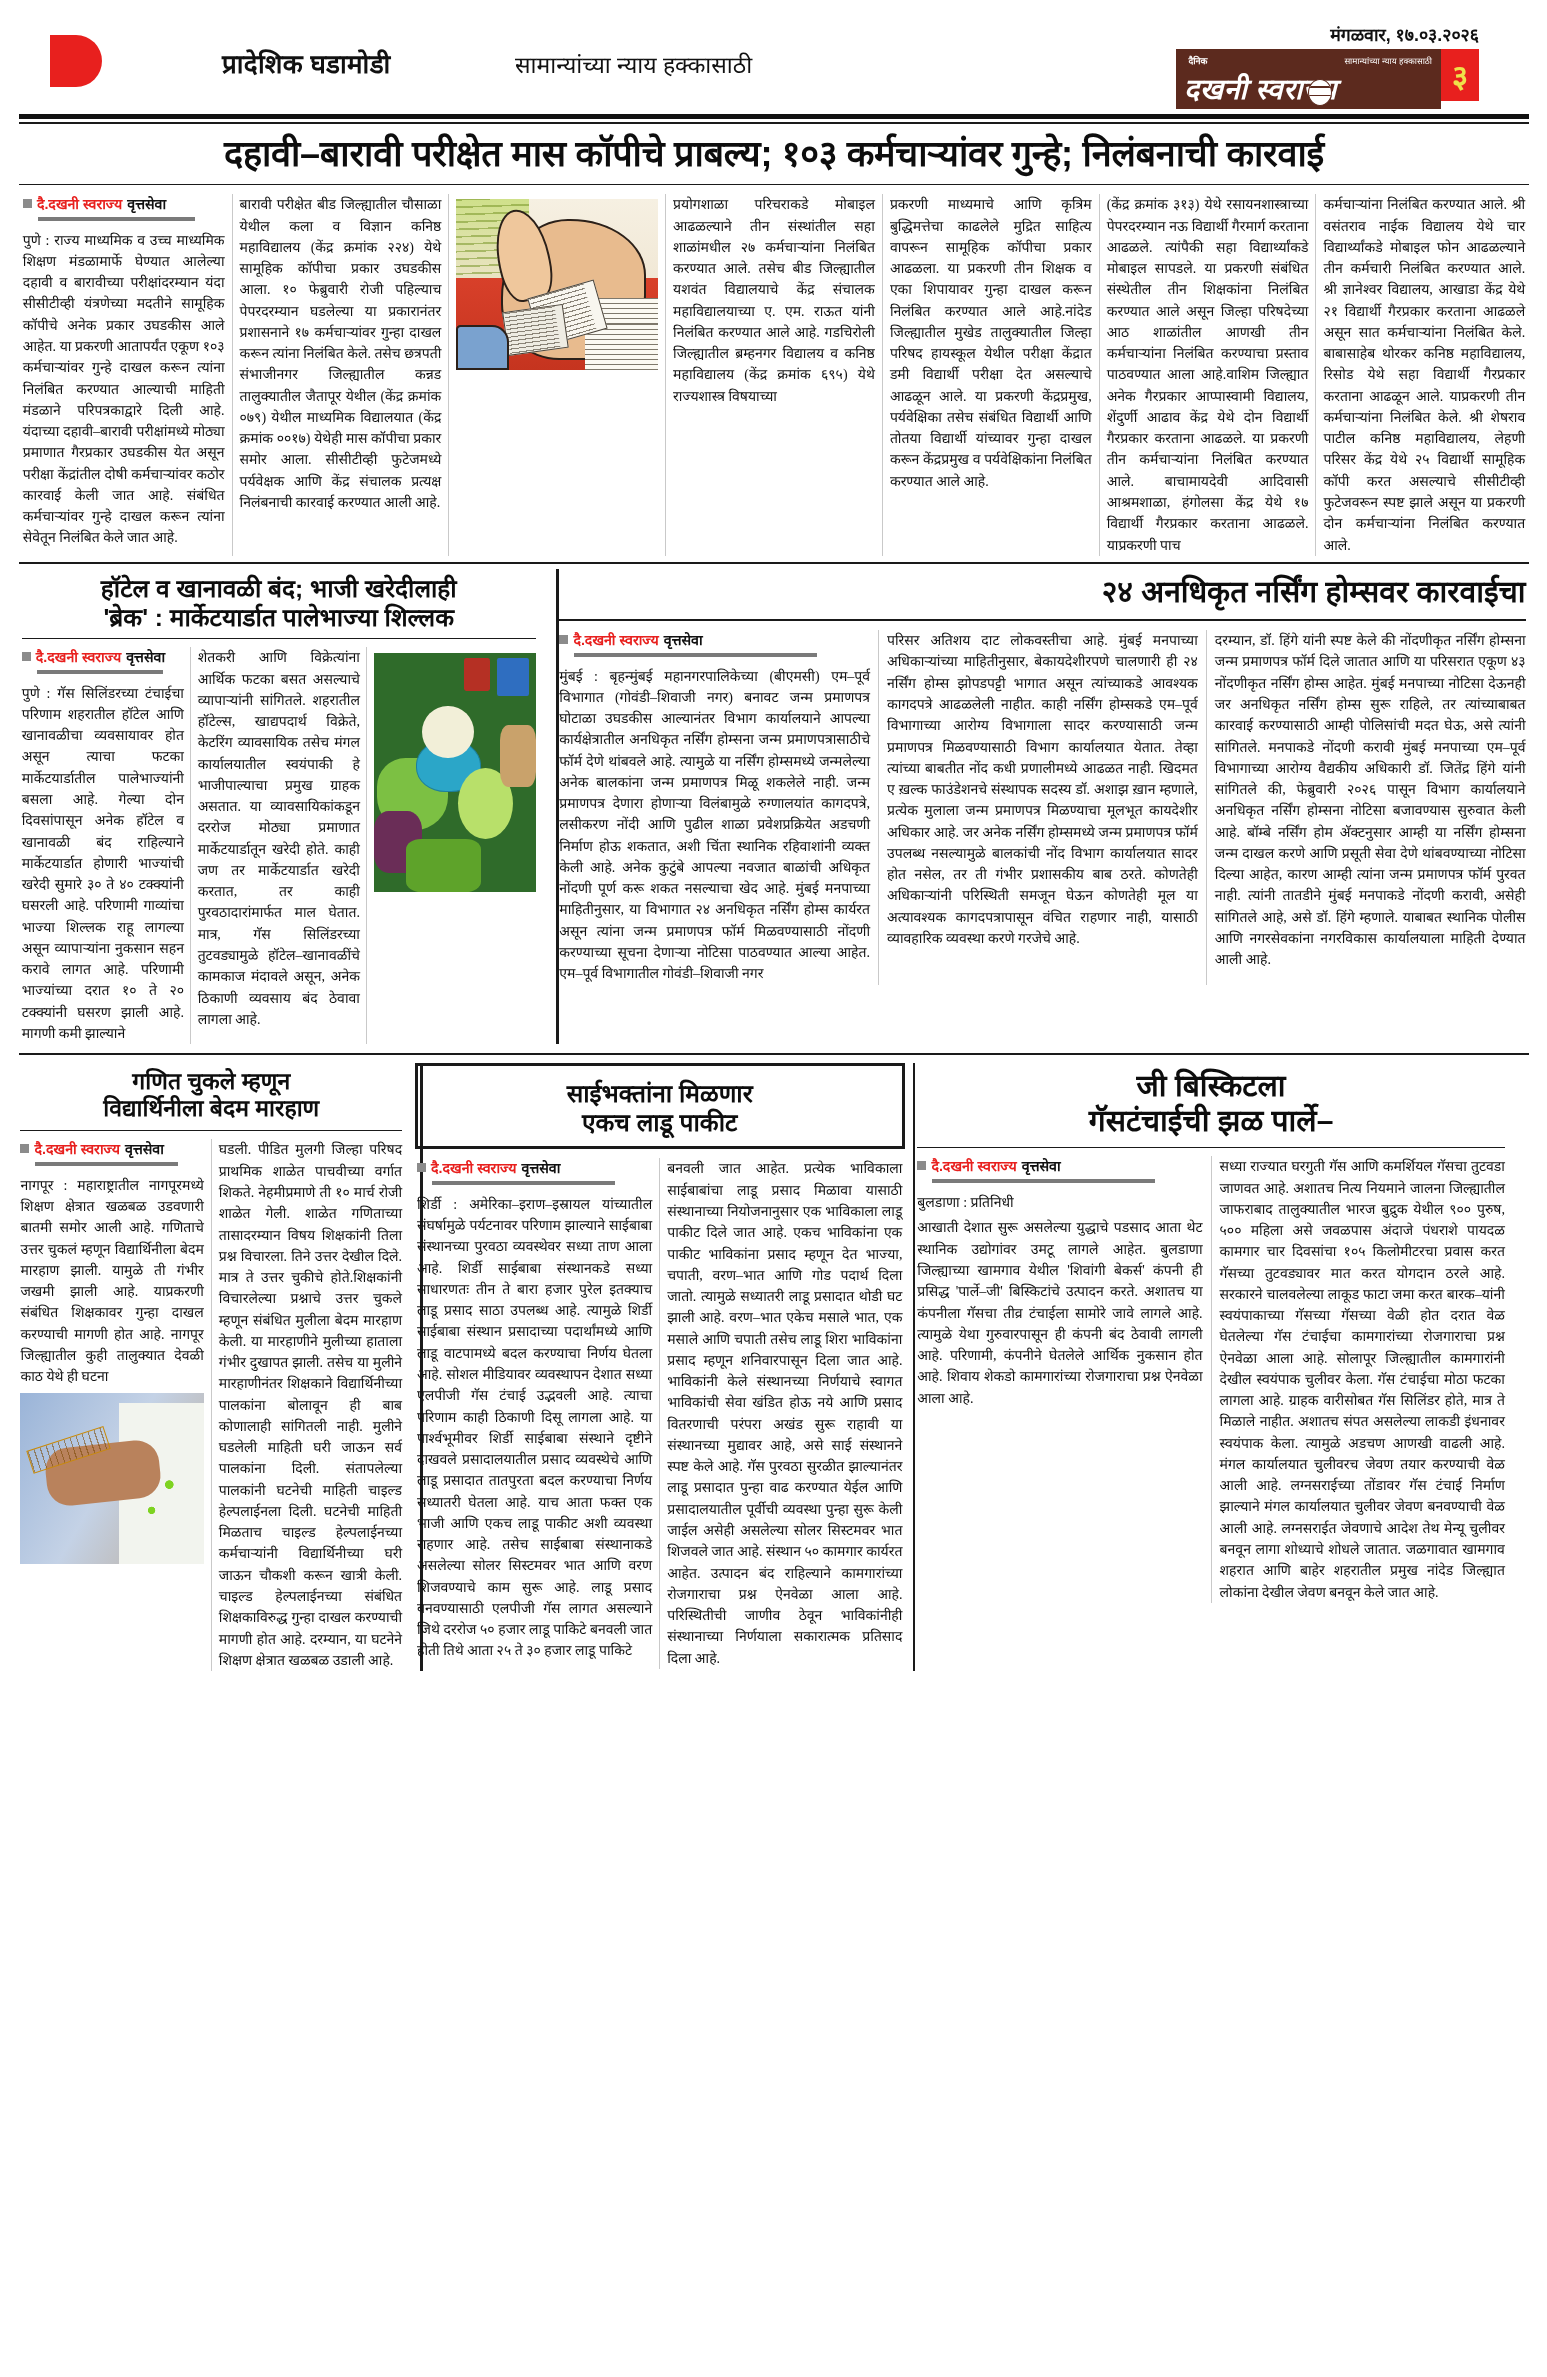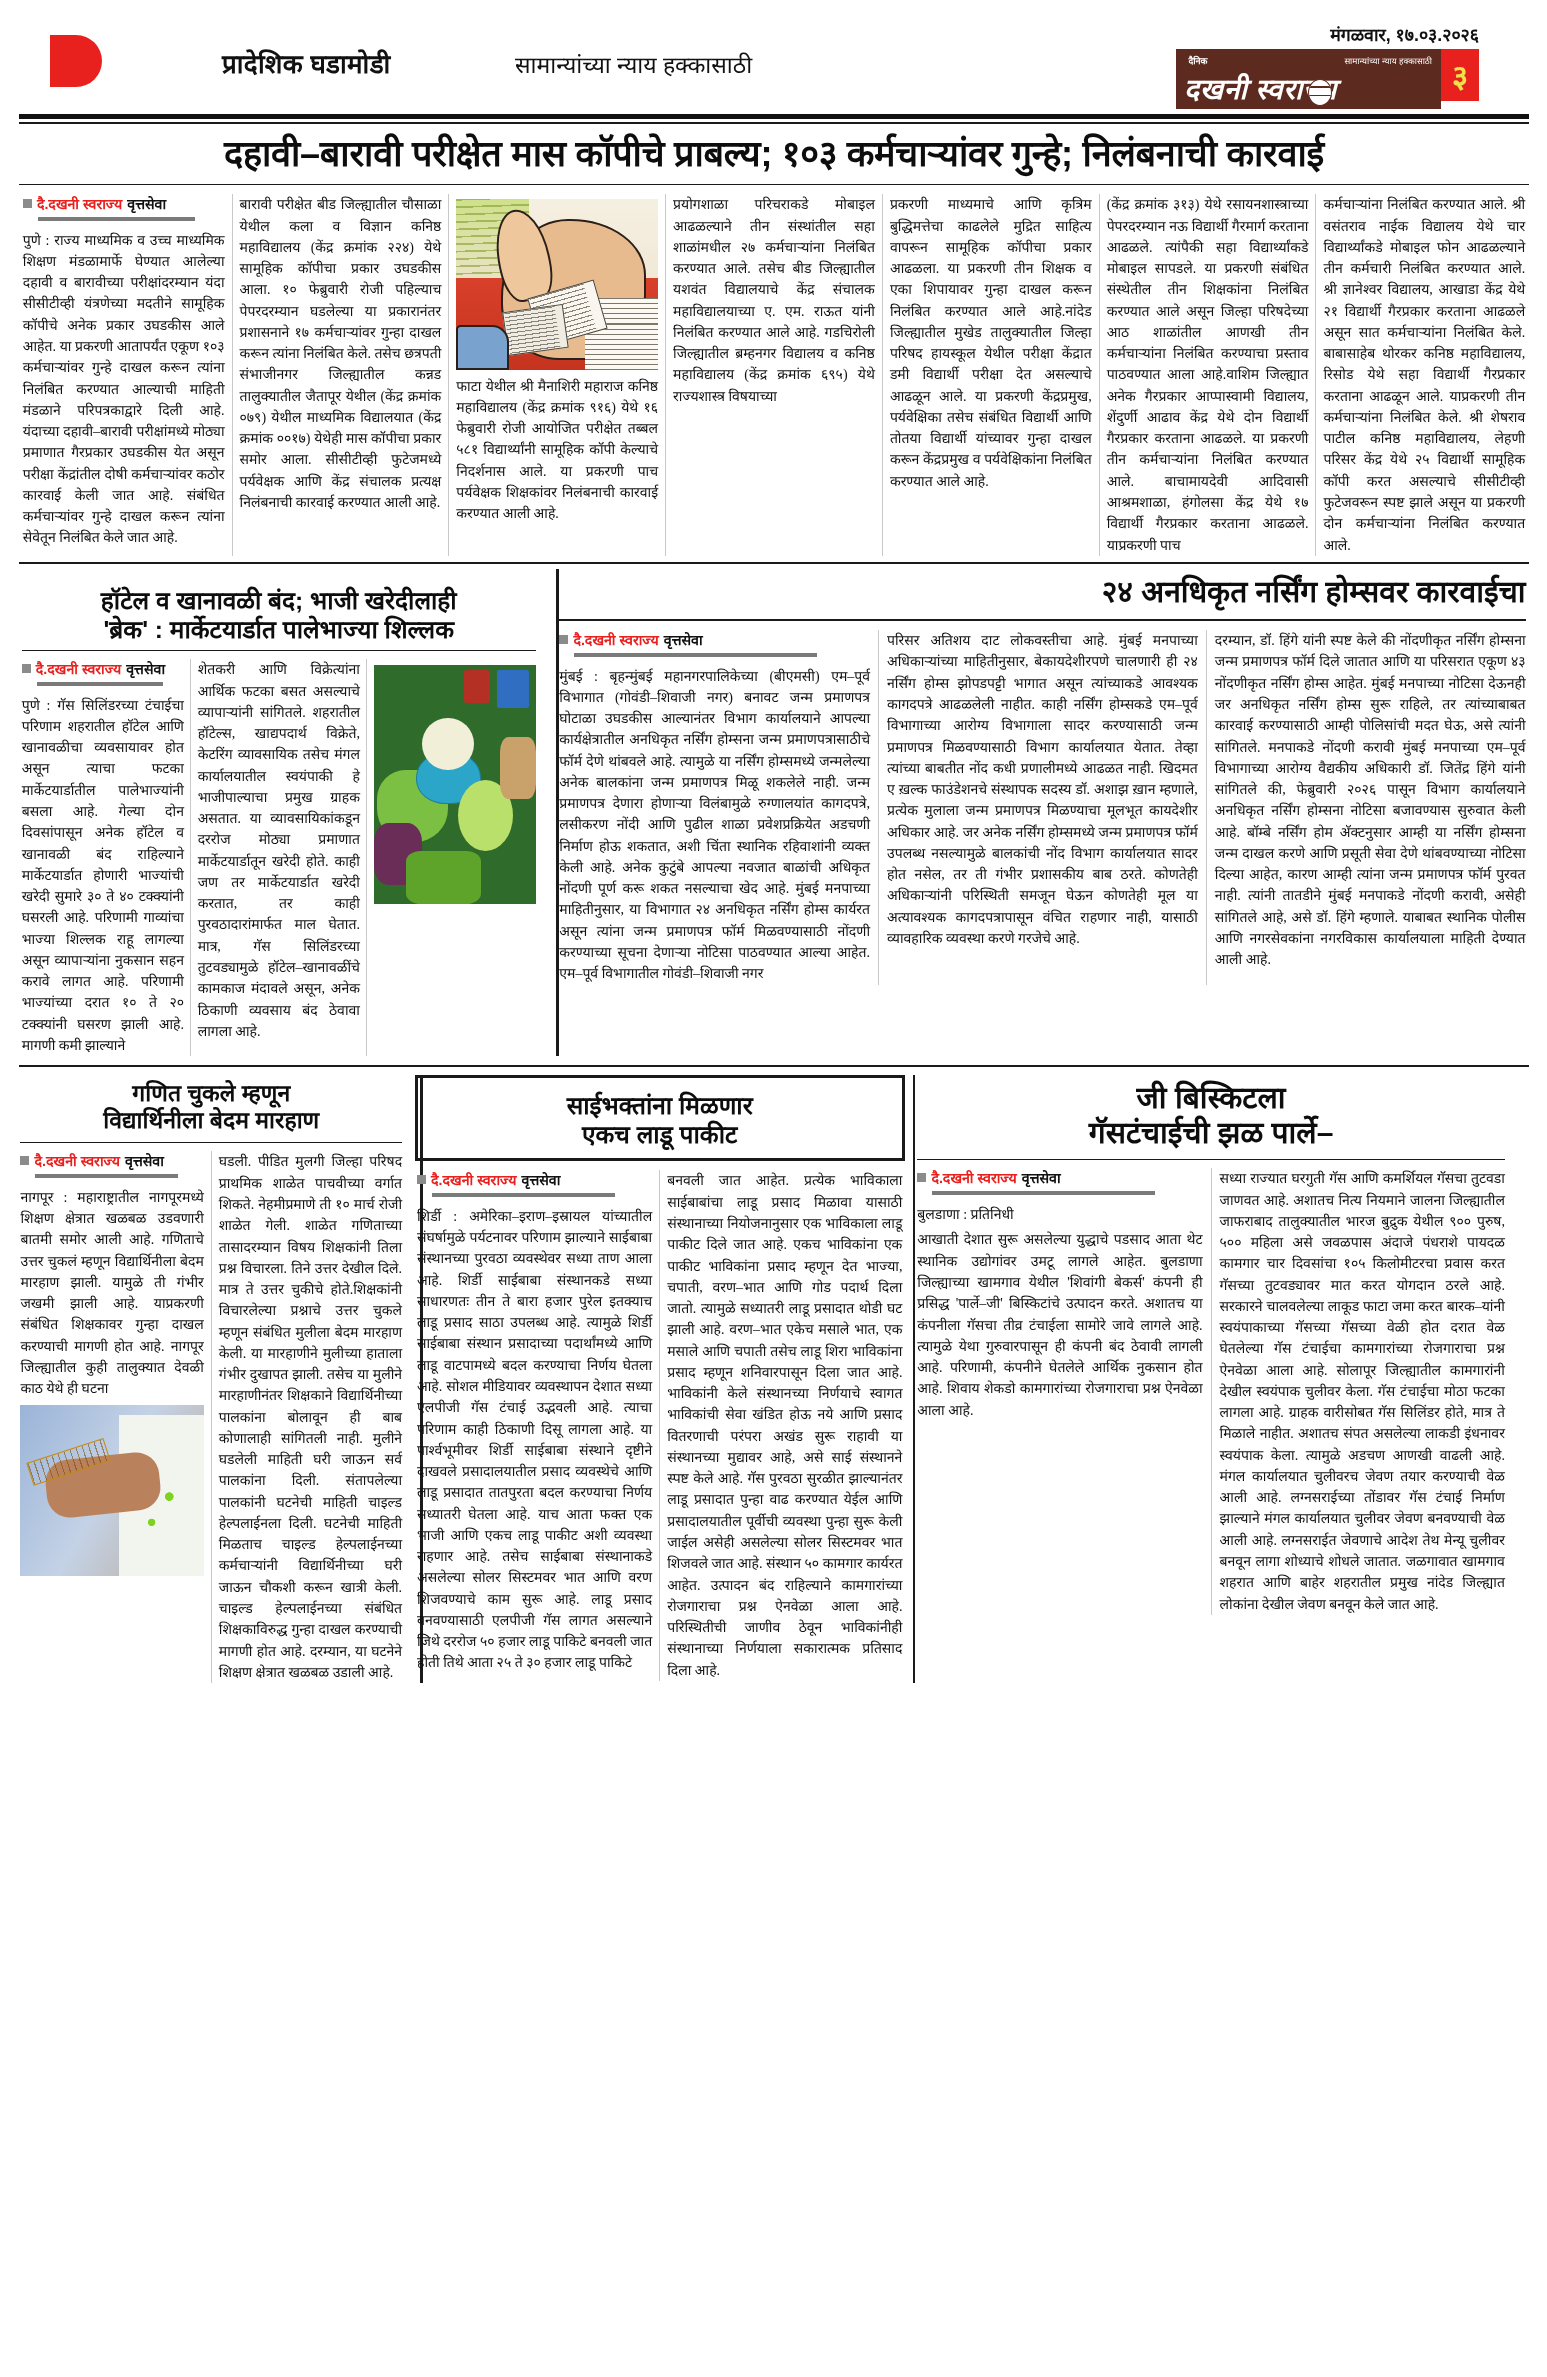--- a/index.html
+++ b/index.html
@@ -320,21 +320,21 @@
     margin: 0 19.4px;
     display: grid;
     grid-template-columns: 529px 0.6px 980px;
     gap: 0;
     border-bottom: 2.3px solid #1a1a1a;
     padding-bottom: 9px;
   }
   .mid-vline { background: #1a1a1a; width: 2.3px; margin: 5.7px 8px 0 8px; }
 
   .story2 { padding: 10.3px 12.5px 0 2.3px; }
-  .s2-head { text-align: center; padding-bottom: 5px; margin-top: 12px; }
+  .s2-head { text-align: center; padding-bottom: 5px; }
   .s2-headrule { height: 1.7px; background: #1a1a1a; margin-bottom: 8px; }
   .s2-cols {
     display: grid;
     grid-template-columns: repeat(3, 1fr);
     gap: 0 13.7px;
   }
   .s2-col { position: relative; }
   .s2-col + .s2-col::before {
     content: "";
     position: absolute;
@@ -520,21 +520,20 @@
       <div class="s1-col">
         <div class="illus">
           <div class="leaf"></div>
           <div class="hand"></div>
           <div class="thumb"></div>
           <div class="paper"></div>
           <div class="slip1"></div>
           <div class="slip2"></div>
           <div class="cuff"></div>
         </div>
-        <div class="body-txt">फाटा येथील श्री मैनाशिरी महाराज कनिष्ठ महाविद्यालय (केंद्र क्रमांक ९१६) येथे १६ फेब्रुवारी रोजी आयोजित परीक्षेत तब्बल ५८१ विद्यार्थ्यांनी सामूहिक कॉपी केल्याचे निदर्शनास आले. या प्रकरणी पाच पर्यवेक्षक शिक्षकांवर निलंबनाची कारवाई करण्यात आली आहे.</div>
       </div>
 
       <div class="s1-col">
         <div class="body-txt">प्रयोगशाळा परिचराकडे मोबाइल आढळल्याने तीन संस्थांतील सहा शाळांमधील २७ कर्मचाऱ्यांना निलंबित करण्यात आले. तसेच बीड जिल्ह्यातील यशवंत विद्यालयाचे केंद्र संचालक महाविद्यालयाच्या ए. एम. राऊत यांनी निलंबित करण्यात आले आहे. गडचिरोली जिल्ह्यातील ब्रम्हनगर विद्यालय व कनिष्ठ महाविद्यालय (केंद्र क्रमांक ६९५) येथे राज्यशास्त्र विषयाच्या</div>
       </div>
 
       <div class="s1-col">
         <div class="body-txt">प्रकरणी माध्यमाचे आणि कृत्रिम बुद्धिमत्तेचा काढलेले मुद्रित साहित्य वापरून सामूहिक कॉपीचा प्रकार आढळला. या प्रकरणी तीन शिक्षक व एका शिपायावर गुन्हा दाखल करून निलंबित करण्यात आले आहे.नांदेड जिल्ह्यातील मुखेड तालुक्यातील जिल्हा परिषद हायस्कूल येथील परीक्षा केंद्रात डमी विद्यार्थी परीक्षा देत असल्याचे आढळून आले. या प्रकरणी केंद्रप्रमुख, पर्यवेक्षिका तसेच संबंधित विद्यार्थी आणि तोतया विद्यार्थी यांच्यावर गुन्हा दाखल करून केंद्रप्रमुख व पर्यवेक्षिकांना निलंबित करण्यात आले आहे.</div>
       </div>
 

